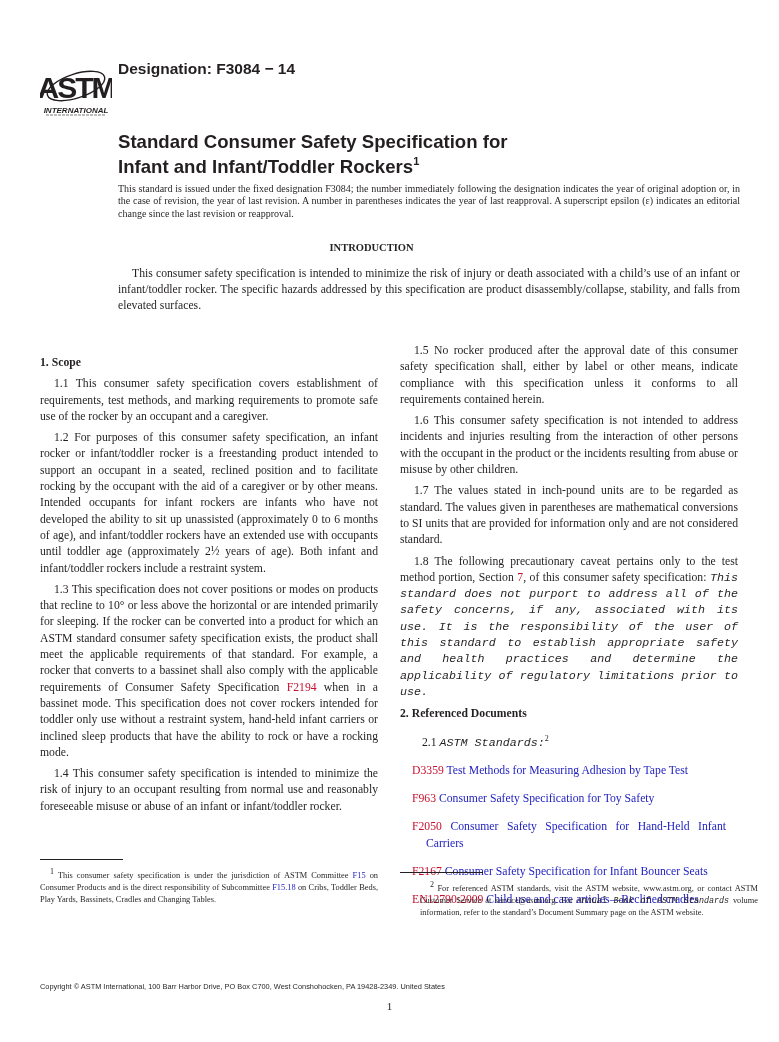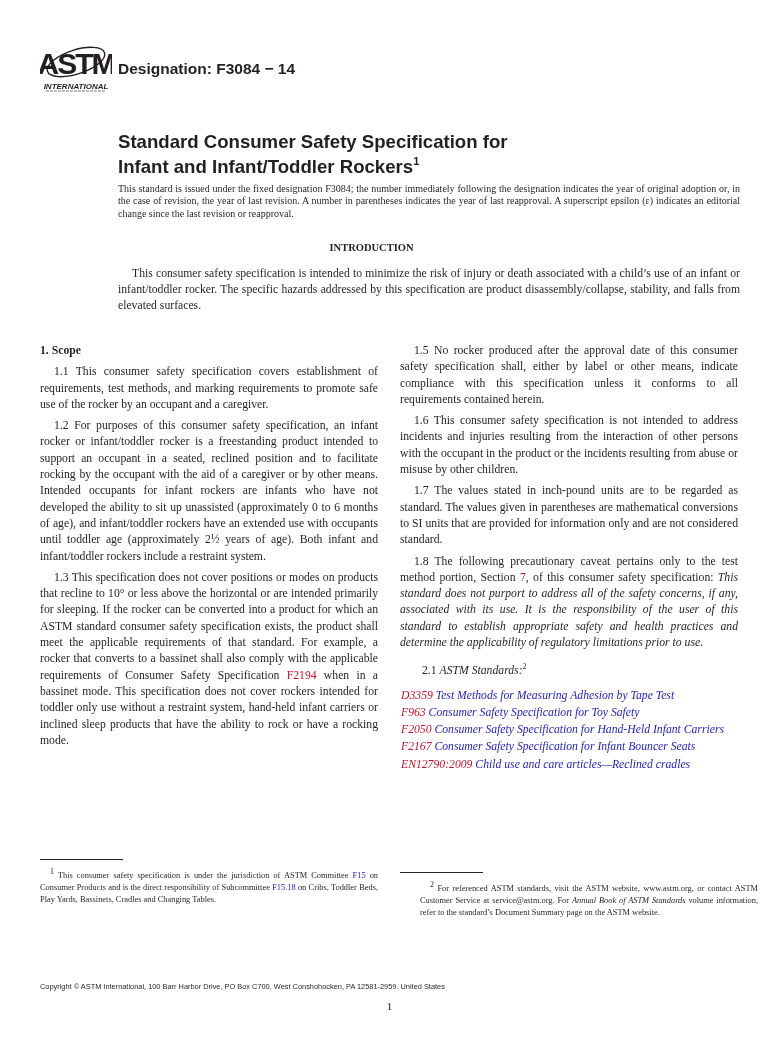--- a/index.html
+++ b/index.html
@@ -1,39 +1,39 @@
 <!DOCTYPE html>
 <html><head>
 <meta charset="utf-8">
 <style>
   html, body { margin: 0; padding: 0; background: #ffffff; }
   body { width: 779px; height: 1042px; position: relative; overflow: hidden; color: #231f20; }
   .serif { font-family: "Liberation Serif", "DejaVu Serif", serif; }
   .sans { font-family: "Liberation Sans", "DejaVu Sans", sans-serif; }
 
-  .logo { position: absolute; left: 40px; top: 41px; width: 72px; height: 52px; }
+  .logo { position: absolute; left: 40px; top: 65px; width: 72px; height: 52px; }
   .designation { position: absolute; left: 118px; top: 60px; font-size: 15.5px; font-weight: bold; }
 
   .title { position: absolute; left: 118px; top: 131px; font-size: 18.6px; font-weight: bold; line-height: 21px; }
   .title sup { font-size: 11px; position: relative; top: -1px; }
 
   .notice { position: absolute; left: 118px; top: 183px; width: 622px; font-size: 10px; line-height: 12.3px; text-align: justify; }
 
   .intro-head { position: absolute; left: 0; width: 743px; top: 242px; text-align: center; font-size: 10.5px; font-weight: bold; }
   .intro-body { position: absolute; left: 118px; top: 266px; width: 622px; font-size: 11.7px; line-height: 16px; text-align: justify; text-indent: 14px; }
 
   .col { position: absolute; top: 343px; width: 338px; font-size: 11.7px; line-height: 16.3px; }
   .col.left { left: 40px; }
   .col.right { left: 400px; }
-  .h { font-weight: bold; margin: 0 0 5px 0; }
+  .h { font-weight: bold; margin: 12px 0 5px 0; }
   .p { text-align: justify; text-indent: 14px; margin: 0 0 5px 0; }
-  .it { font-style: italic; }
+  .it { font-style: italic; font-family: Liberation Mono, monospace; }
   .red { color: #c8102e; }
   .blue { color: #1d1dbf; }
-  .ref { padding-left: 14px; text-indent: -14px; margin: 1px; text-align: justify; font-style: italic; }
+  .ref { padding-left: 14px; text-indent: -14px; margin: 12px; text-align: justify; }
   .sub { padding-left: 14px; margin: 8px; }
   sup.fn { font-size: 8px; }
 
   .fnrule { position: absolute; width: 83px; height: 0; border-top: 1px solid #231f20; }
   .fnote { position: absolute; width: 338px; font-size: 8.4px; line-height: 12.2px; text-align: justify; }
   .fnote p { margin: 0; text-indent: 10px; }
 
   .copyright { position: absolute; left: 40px; top: 982px; font-size: 7.4px; }
   .pageno { position: absolute; left: 0; width: 779px; top: 1000px; text-align: center; font-size: 11px; }
 </style>
@@ -59,42 +59,44 @@
 <div class="notice serif">This standard is issued under the fixed designation F3084; the number immediately following the designation indicates the year of original adoption or, in the case of revision, the year of last revision. A number in parentheses indicates the year of last reapproval. A superscript epsilon (ε) indicates an editorial change since the last revision or reapproval.</div>
 
 <div class="intro-head serif">INTRODUCTION</div>
 <div class="intro-body serif">This consumer safety specification is intended to minimize the risk of injury or death associated with a child’s use of an infant or infant/toddler rocker. The specific hazards addressed by this specification are product disassembly/collapse, stability, and falls from elevated surfaces.</div>
 
 <div class="col left serif">
   <div class="h">1. Scope</div>
   <p class="p">1.1 This consumer safety specification covers establishment of requirements, test methods, and marking requirements to promote safe use of the rocker by an occupant and a caregiver.</p>
   <p class="p">1.2 For purposes of this consumer safety specification, an infant rocker or infant/toddler rocker is a freestanding product intended to support an occupant in a seated, reclined position and to facilitate rocking by the occupant with the aid of a caregiver or by other means. Intended occupants for infant rockers are infants who have not developed the ability to sit up unassisted (approximately 0 to 6 months of age), and infant/toddler rockers have an extended use with occupants until toddler age (approximately 2½ years of age). Both infant and infant/toddler rockers include a restraint system.</p>
   <p class="p"><span>1.3 This specification does not cover positions or modes on products that recline to 10° or less above the horizontal or are intended primarily for sleeping. If the rocker can be converted into a product for which an ASTM standard consumer safety specification exists, the product shall meet the applicable requirements of that standard. For example, a rocker that converts to a bassinet shall also comply with the applicable requirements of Consumer Safety Specification </span><span class="red">F2194</span><span> when in a bassinet mode. This specification does not cover rockers intended for toddler only use without a restraint system, hand-held infant carriers or inclined sleep products that have the ability to rock or have a rocking mode.</span></p>
+  <p class="p">1.4 This consumer safety specification is intended to minimize the risk of injury to an occupant resulting from normal use and reasonably foreseeable misuse or abuse of an infant or infant/toddler rocker.</p>
 </div>
 
 <div class="fnrule" style="left:40px; top:859px;"></div>
 <div class="fnote serif" style="left:40px; top:866px;">
   <p><sup class="fn">1</sup><span> This consumer safety specification is under the jurisdiction of ASTM Committee </span><span class="blue">F15</span><span> on Consumer Products and is the direct responsibility of Subcommittee </span><span class="blue">F15.18</span><span> on Cribs, Toddler Beds, Play Yards, Bassinets, Cradles and Changing Tables.</span></p>
 </div>
 
 <div class="col right serif">
   <p class="p">1.5 No rocker produced after the approval date of this consumer safety specification shall, either by label or other means, indicate compliance with this specification unless it conforms to all requirements contained herein.</p>
   <p class="p">1.6 This consumer safety specification is not intended to address incidents and injuries resulting from the interaction of other persons with the occupant in the product or the incidents resulting from abuse or misuse by other children.</p>
   <p class="p">1.7 The values stated in inch-pound units are to be regarded as standard. The values given in parentheses are mathematical conversions to SI units that are provided for information only and are not considered standard.</p>
   <p class="p"><span>1.8 The following precautionary caveat pertains only to the test method portion, Section </span><span class="red">7</span><span>, of this consumer safety specification: </span><span class="it">This standard does not purport to address all of the safety concerns, if any, associated with its use. It is the responsibility of the user of this standard to establish appropriate safety and health practices and determine the applicability of regulatory limitations prior to use.</span></p>
 
+  <div class="h" style="margin-top:6px;">2. Referenced Documents</div>
   <p class="sub"><span>2.1</span> <span class="it">ASTM Standards:</span><sup class="fn">2</sup></p>
 
   <p class="ref"><span class="red">D3359</span> <span class="blue">Test Methods for Measuring Adhesion by Tape Test</span></p>
   <p class="ref"><span class="red">F963</span> <span class="blue">Consumer Safety Specification for Toy Safety</span></p>
   <p class="ref"><span class="red">F2050</span> <span class="blue">Consumer Safety Specification for Hand-Held Infant Carriers</span></p>
   <p class="ref"><span class="red">F2167</span> <span class="blue">Consumer Safety Specification for Infant Bouncer Seats</span></p>
 
   <p class="ref"><span class="red">EN12790:2009</span> <span class="blue">Child use and care articles—Reclined cradles</span></p>
 </div>
 
 <div class="fnrule" style="left:400px; top:872px;"></div>
 <div class="fnote serif" style="left:420px; top:879px;">
   <p><sup class="fn">2</sup><span> For referenced ASTM standards, visit the ASTM website, www.astm.org, or contact ASTM Customer Service at service@astm.org. For </span><span class="it">Annual Book of ASTM Standards</span><span> volume information, refer to the standard’s Document Summary page on the ASTM website.</span></p>
 </div>
 
-<div class="copyright sans">Copyright © ASTM International, 100 Barr Harbor Drive, PO Box C700, West Conshohocken, PA 12581-2959. United States</div>
+<div class="copyright sans">Copyright © ASTM International, 100 Barr Harbor Drive, PO Box C700, West Conshohocken, PA 19428-2349. United States</div>
 <div class="pageno serif">1</div>
 
 </body></html>

